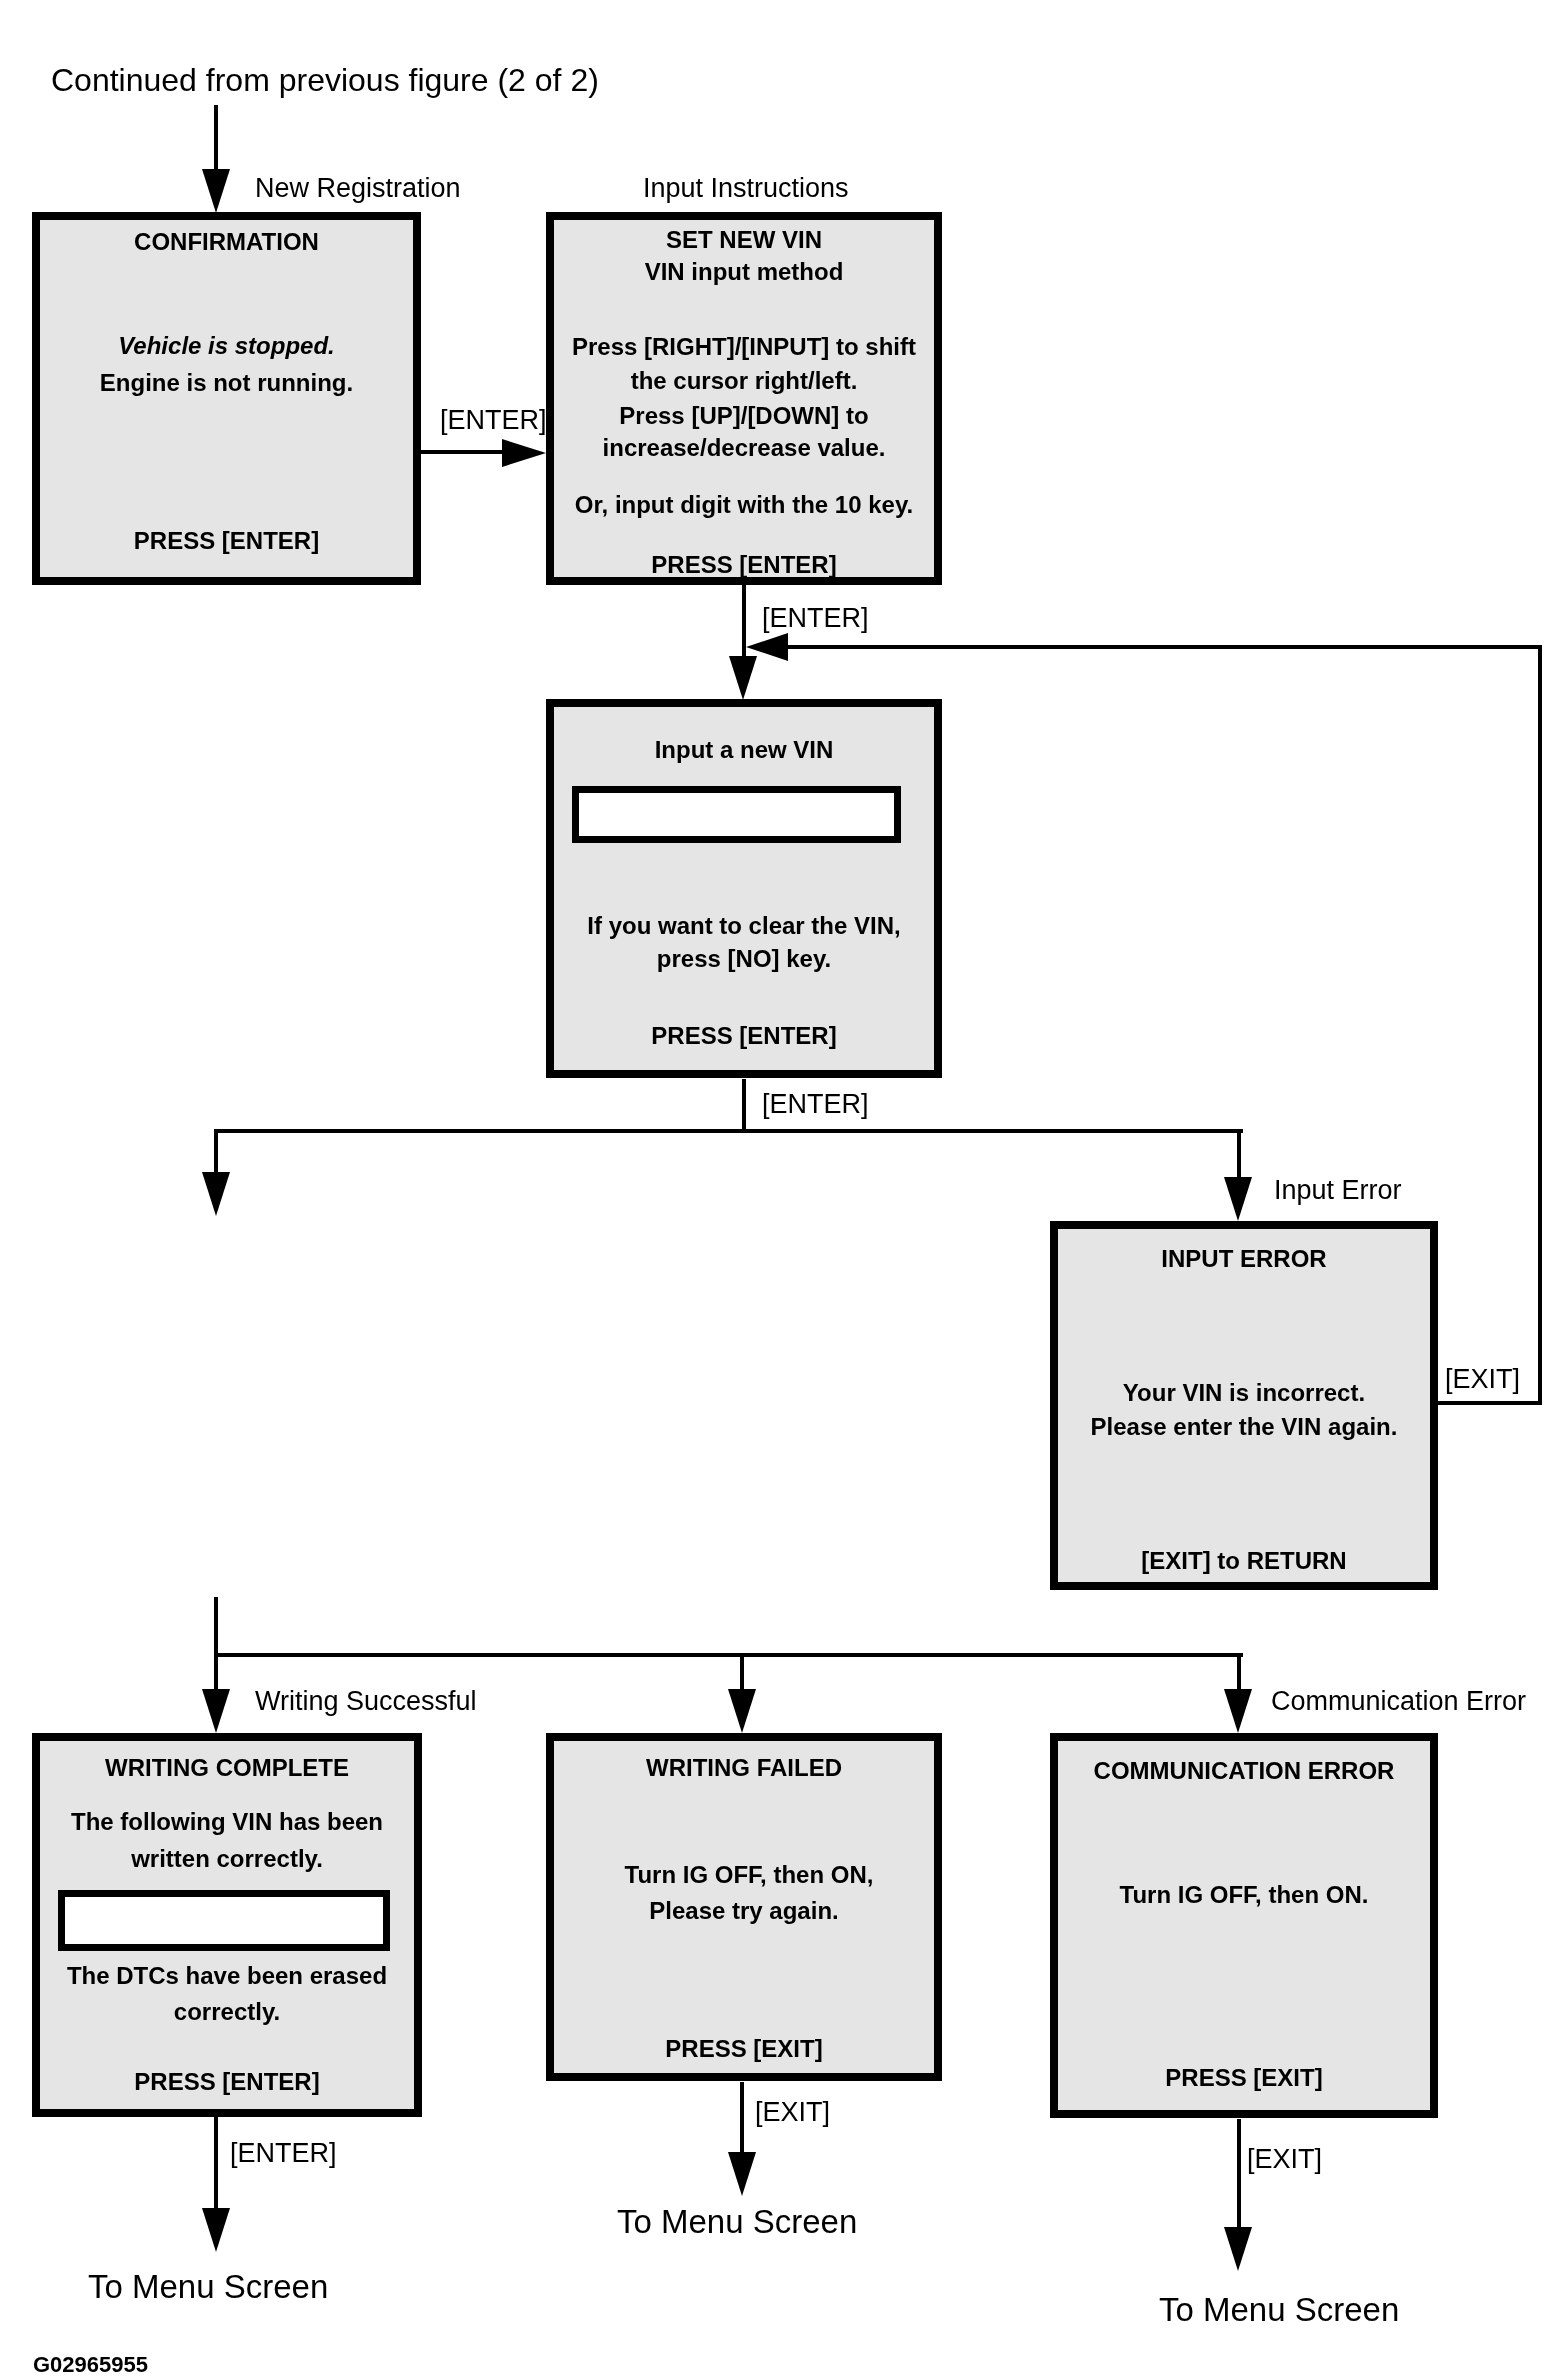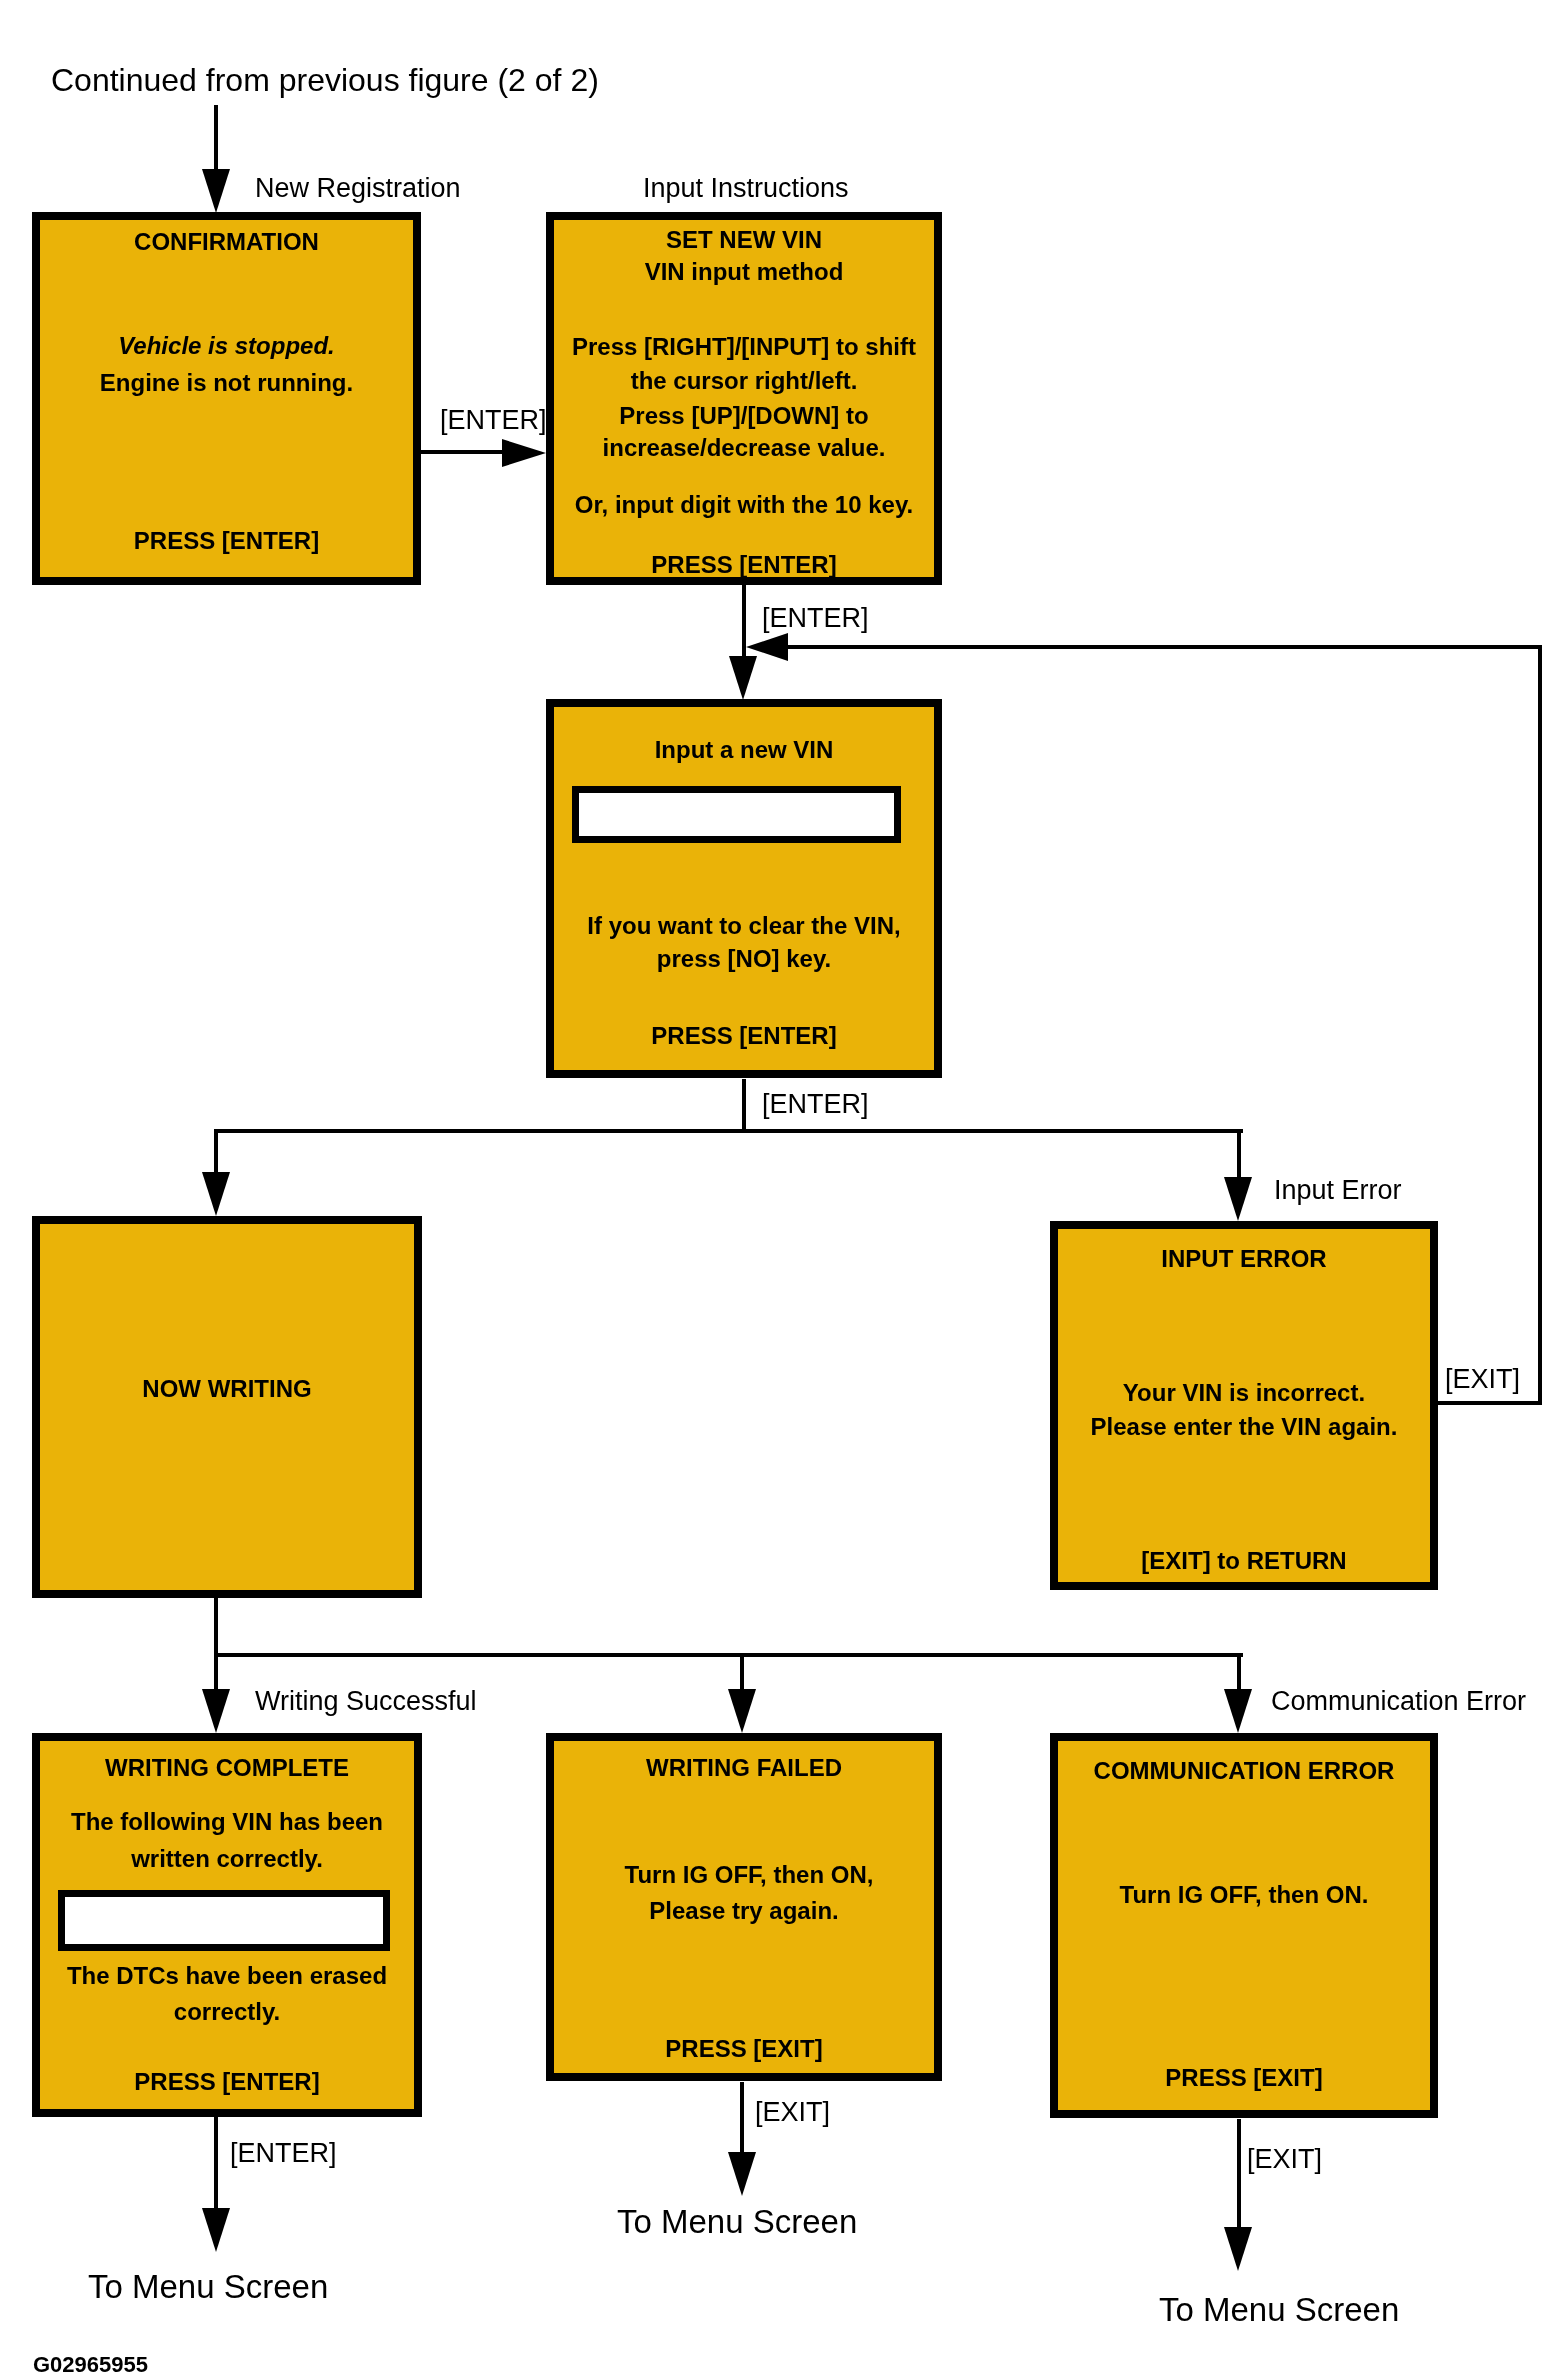--- a/index.html
+++ b/index.html
@@ -4,21 +4,21 @@
 <style>
   html,body { margin:0; padding:0; background:#ffffff; }
   #canvas {
     position:relative; width:1567px; height:2377px;
     background:#ffffff; color:#000;
     font-family:"Liberation Sans", sans-serif;
     overflow:hidden;
   }
   .box {
     position:absolute; box-sizing:border-box;
-    border:8.8px solid #000; background:#eab308;
+    border:8.8px solid #000; background:#e5e5e5;
   }
   .btext {
     position:absolute; left:0; right:0; text-align:center;
     font-weight:bold; font-size:24px; line-height:32px; white-space:nowrap;
   }
   .lbl {
     position:absolute; font-size:27px; line-height:32px; white-space:nowrap;
     color:#000;
   }
   .big {
@@ -95,23 +95,20 @@
 
   <div class="line" style="left:742px; top:1079px; width:4.4px; height:52px;"></div>
   <div class="lbl" style="left:762px; top:1088px;">[ENTER]</div>
   <div class="line" style="left:214px; top:1129px; width:1029px; height:4.4px;"></div>
   <div class="line" style="left:214px; top:1129px; width:4.4px; height:52px;"></div>
   <div class="ah-d" style="left:202px; top:1172px;"></div>
   <div class="line" style="left:1237px; top:1129px; width:4.4px; height:56px;"></div>
   <div class="ah-d" style="left:1224px; top:1177px;"></div>
   <div class="lbl" style="left:1274px; top:1174px;">Input Error</div>
 
-  <div class="box" style="left:32px; top:1216px; width:390px; height:382px;">
-    <div class="btext" style="top:149px;">NOW WRITING</div>
-  </div>
 
   <div class="box" style="left:1050px; top:1221px; width:388px; height:369px;">
     <div class="btext" style="top:14px;">INPUT ERROR</div>
     <div class="btext" style="top:148px;">Your VIN is incorrect.</div>
     <div class="btext" style="top:182px;">Please enter the VIN again.</div>
     <div class="btext" style="top:316px;">[EXIT] to RETURN</div>
   </div>
 
   <div class="line" style="left:214px; top:1597px; width:4.4px; height:57px;"></div>
   <div class="line" style="left:214px; top:1653px; width:1029px; height:4.4px;"></div>

